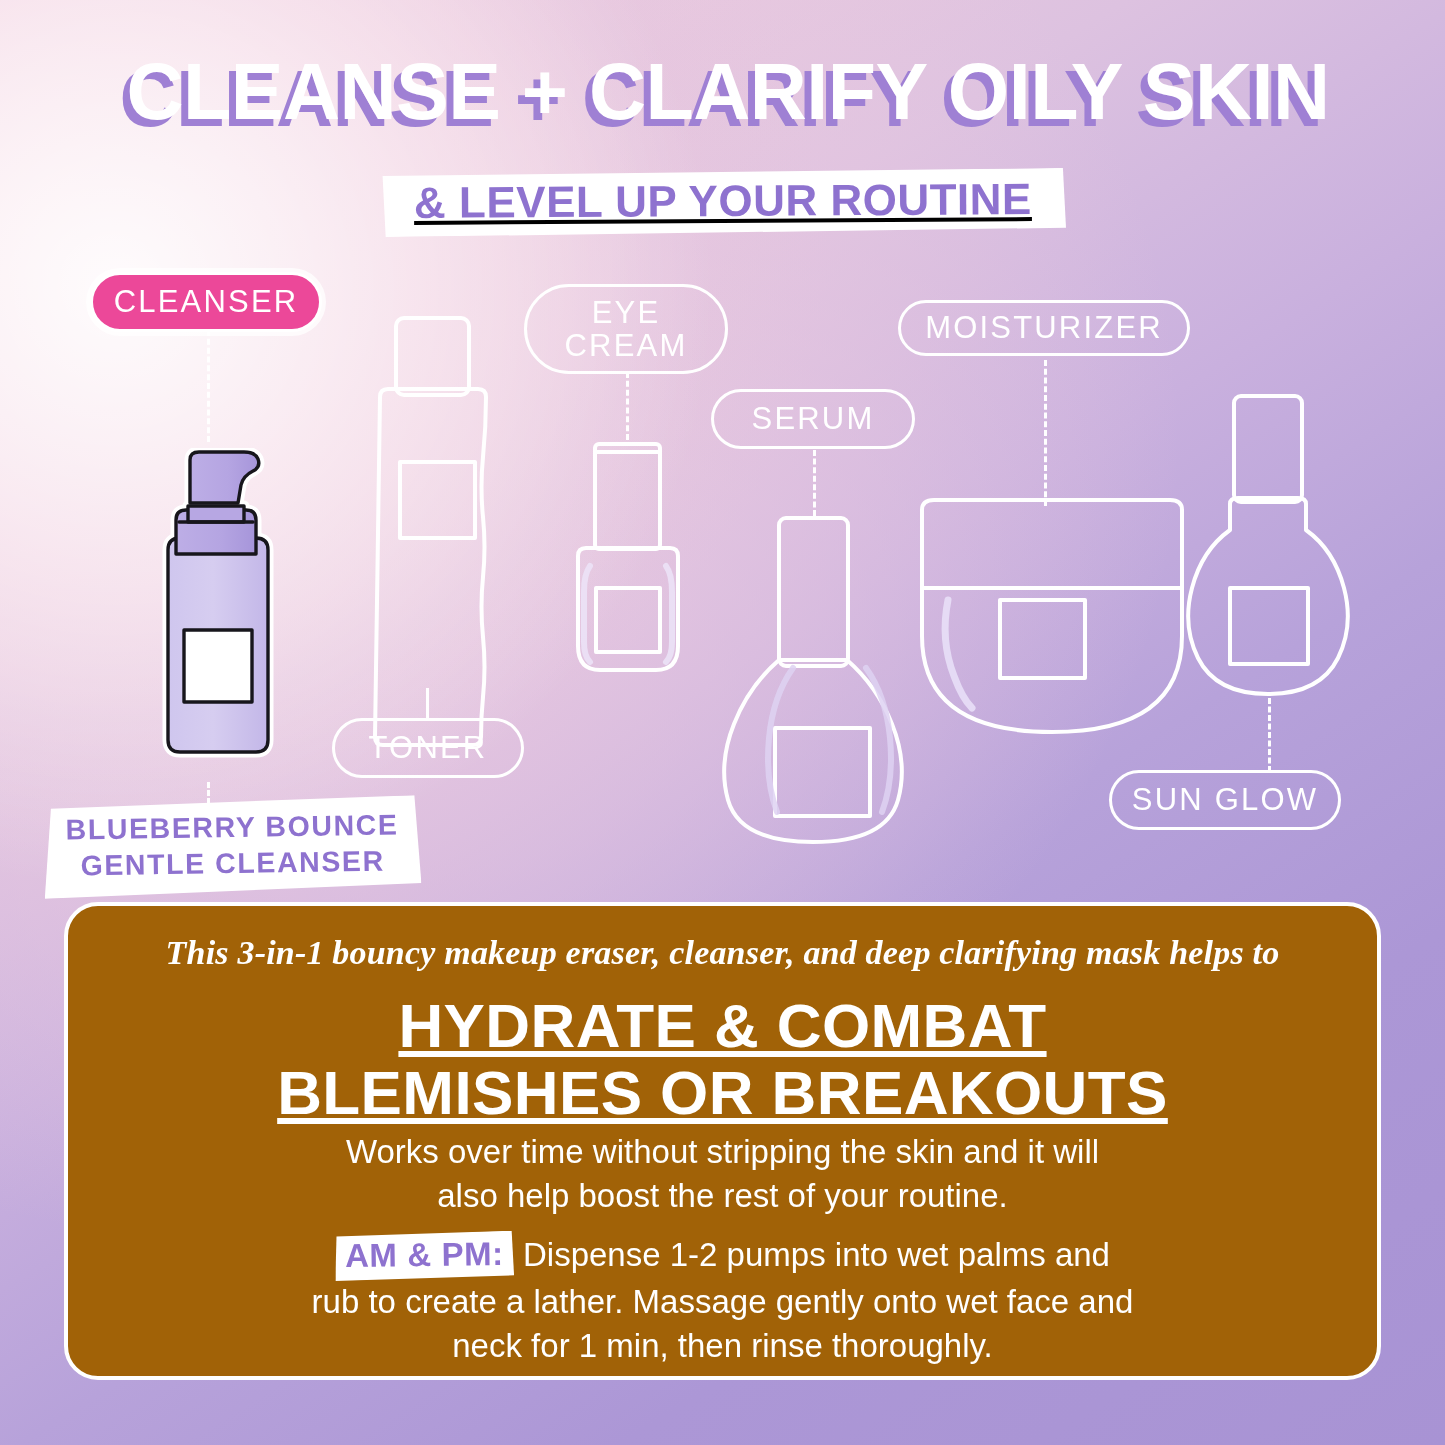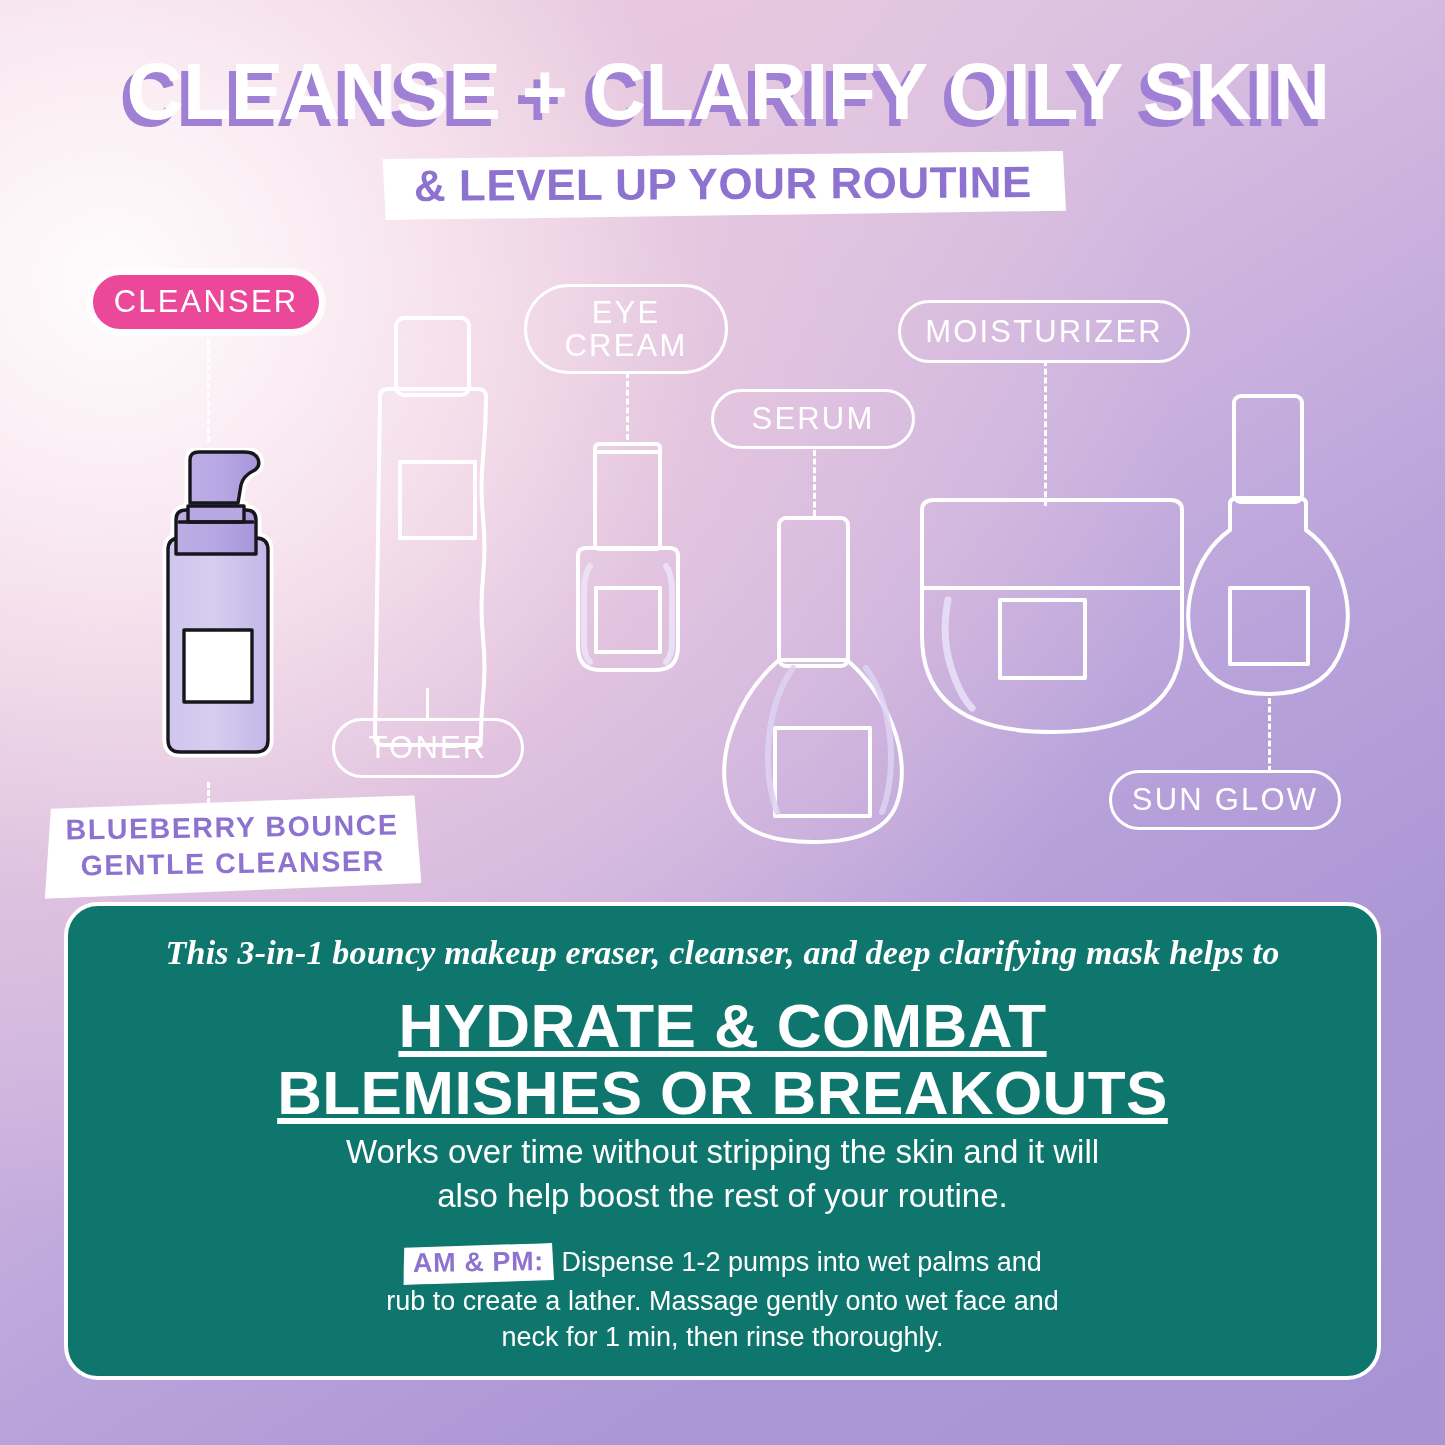--- a/index.html
+++ b/index.html
@@ -34,21 +34,22 @@
     color: #ffffff;
     margin-top: 52px;
     line-height: 1;
     text-shadow: -7px 7px 0 #9f80d4;
     white-space: nowrap;
     padding-left: 11px;
   }
 
   #subtitle-wrap {
     display: flex; justify-content: center;
-    margin-top: 22px;
+    margin-top: 39px;
+    text-decoration: underline;
   }
   #subtitle-banner {
     position: relative;
     background: #ffffff;
     padding: 9px 34px 12px 34px;
     transform: rotate(-0.35deg);
     clip-path: polygon(0.4% 6%, 99.6% 0%, 100% 92%, 0.8% 100%);
   }
   #subtitle-text {
     font-size: 44px;
@@ -110,21 +111,21 @@
     text-align: center;
     white-space: pre-line;
   }
 
   
   #info-panel {
     position: absolute;
     left: 64px; top: 902px;
     width: 1317px; height: 478px;
     box-sizing: border-box;
-    background: #0f766e;
+    background: #a16207;
     border: 4px solid #ffffff;
     border-radius: 34px;
     padding: 28px 40px 0 40px;
     text-align: center;
     color: #ffffff;
   }
 
   #tagline {
     font-family: "Liberation Serif", "DejaVu Serif", serif;
     font-style: italic;
@@ -147,24 +148,24 @@
 
   #body-copy {
     font-size: 33px;
     font-weight: 400;
     line-height: 1.33;
     margin-top: 4px;
     white-space: pre-line;
   }
 
   #usage-block {
-    font-size: 27px;
+    font-size: 33px;
     font-weight: 400;
     line-height: 1.33;
-    margin-top: 26px;
+    margin-top: 14px;
   }
   #am-pm-tag {
     display: inline-block;
     background: #ffffff;
     color: #8e72cf;
     font-weight: 700;
     padding: 1px 10px 3px 10px;
     letter-spacing: 0.6px;
     transform: rotate(-0.8deg);
     clip-path: polygon(1% 7%, 99% 0%, 100% 93%, 0% 100%);
@@ -284,21 +285,21 @@
 
   <div class="pill" style="left:524px; top:284px; width:204px; height:90px;">
     <span>EYE
 CREAM</span>
   </div>
 
   <div class="pill" style="left:711px; top:389px; width:204px; height:60px;">
     <span>SERUM</span>
   </div>
 
-  <div class="pill" style="left:898px; top:300px; width:292px; height:63px;">
+  <div class="pill" style="left:898px; top:300px; width:292px; height:56px;">
     <span>MOISTURIZER</span>
   </div>
 
   <div class="pill" style="left:1109px; top:770px; width:232px; height:60px;">
     <span>SUN GLOW</span>
   </div>
 
   <div id="product-name-tape">
     <div id="product-name-text">BLUEBERRY BOUNCE
 GENTLE CLEANSER</div>

